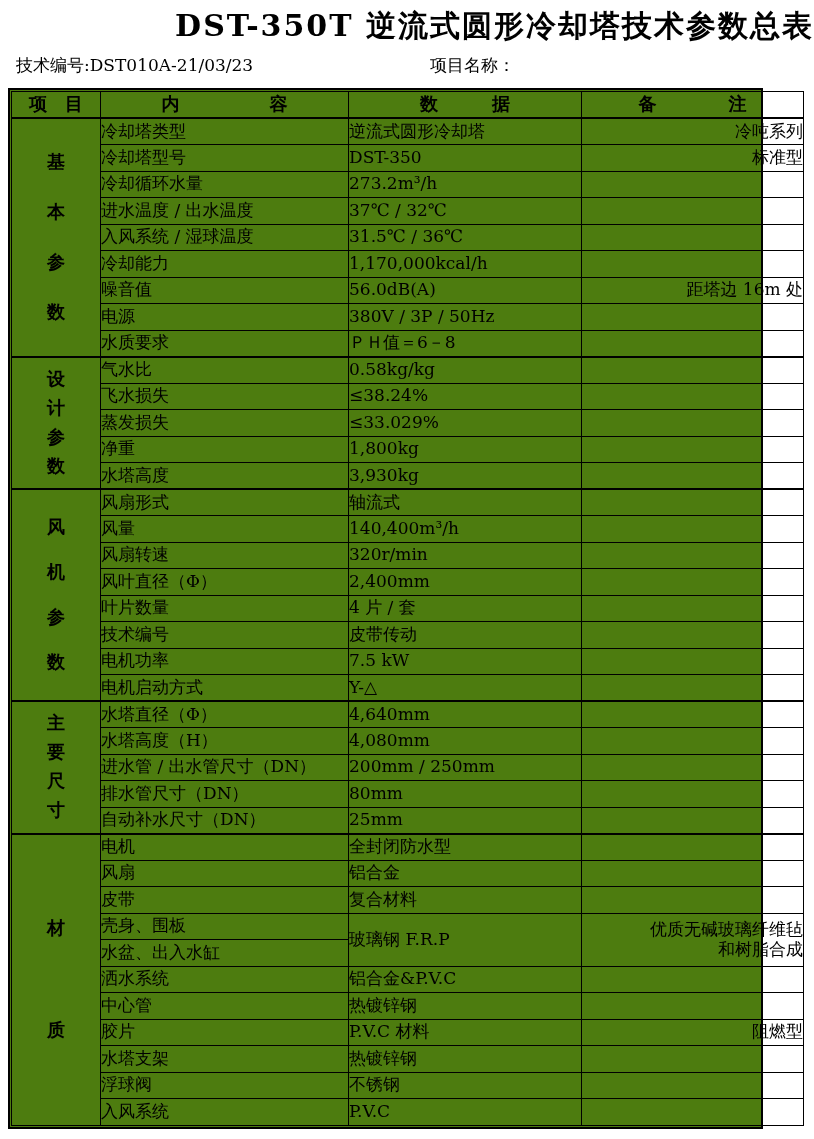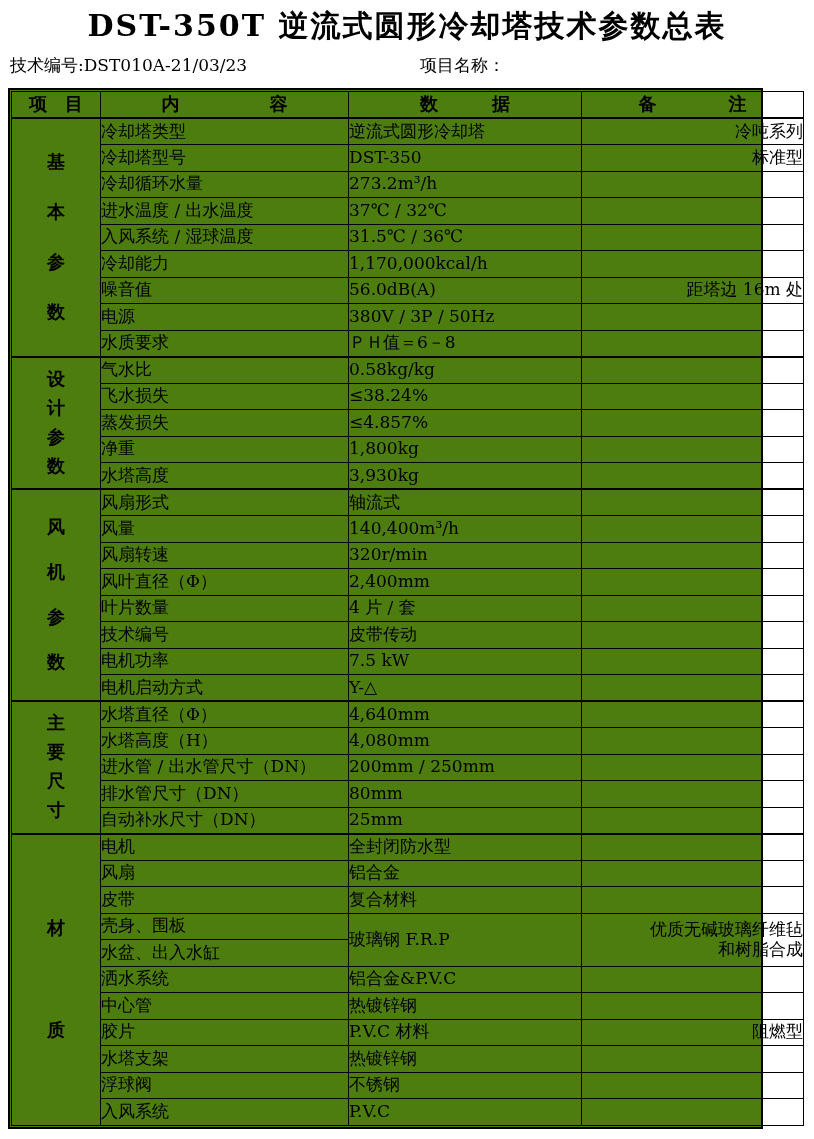--- a/index.html
+++ b/index.html
@@ -6,36 +6,36 @@
   body{
     width:814px;height:1139px;
     background:#ffffff;
     color:#000;
     font-family:"DejaVu Serif","Liberation Serif",serif;
     position:relative;
     overflow:hidden;
   }
   .page{width:814px;height:1139px;position:relative;}
   .title{
-    text-align:center;
+    text-align:right;
     font-size:30px;
     font-weight:bold;
     letter-spacing:2px;
     padding-top:8px;
     margin:0;
     line-height:1.2;
   }
   .subheader{
     position:relative;
     height:32px;
     margin-top:6px;
     font-size:17px;
   }
-  .tech-no{position:absolute;left:10px;top:4px;}
-  .project-name{position:absolute;left:420px;top:4px;text-align:right;}
+  .tech-no{position:absolute;left:16px;top:4px;}
+  .project-name{position:absolute;left:430px;top:4px;text-align:right;}
   .table-wrap{
     box-sizing:border-box;
     position:absolute;
     left:8px;top:88px;
     width:755px;
     border:2px solid #000;
     padding:1px;
     background:#4d7c0f;
   }
   table.spec{
@@ -178,21 +178,21 @@
             <td class="c-data sec-top">0.58kg/kg</td>
             <td class="c-remark sec-top"></td>
           </tr>
           <tr>
             <td class="c-content">飞水损失</td>
             <td class="c-data">≤38.24%</td>
             <td class="c-remark"></td>
           </tr>
           <tr>
             <td class="c-content">蒸发损失</td>
-            <td class="c-data">≤4.857%</td>
+            <td class="c-data">≤33.029%</td>
             <td class="c-remark"></td>
           </tr>
           <tr>
             <td class="c-content">净重</td>
             <td class="c-data">1,800kg</td>
             <td class="c-remark"></td>
           </tr>
           <tr>
             <td class="c-content">水塔高度</td>
             <td class="c-data">3,930kg</td>

